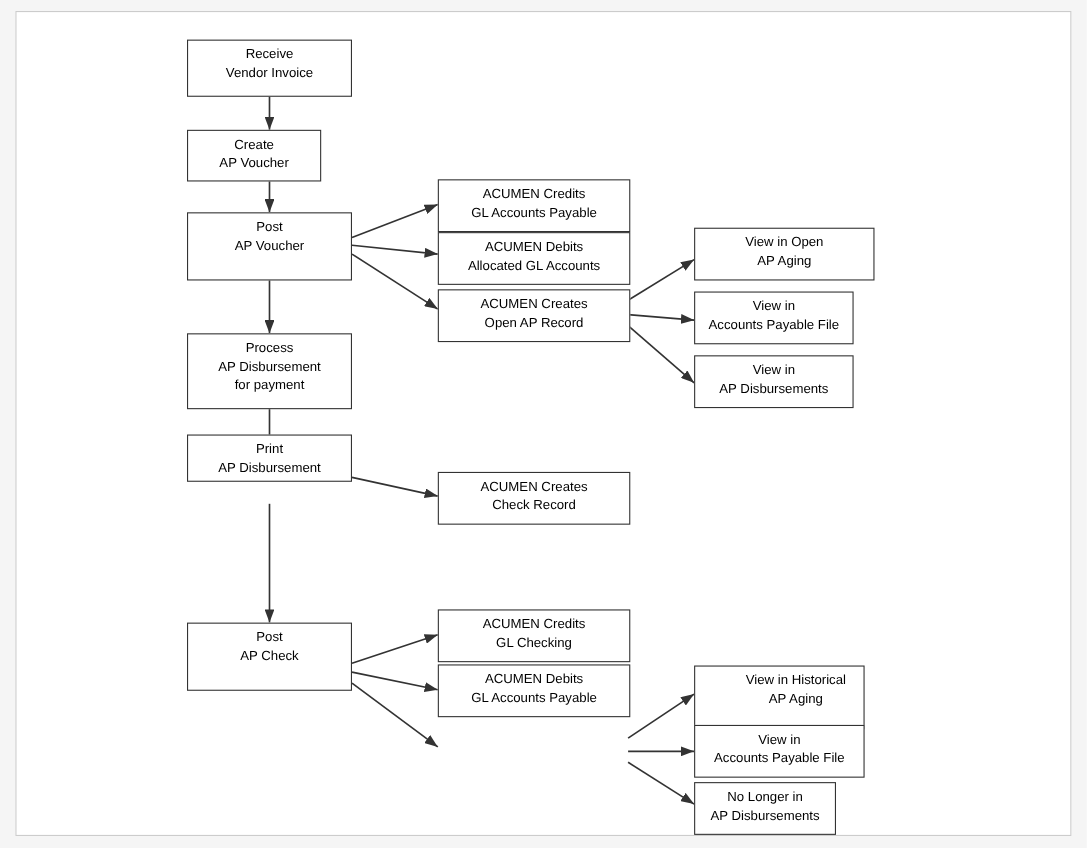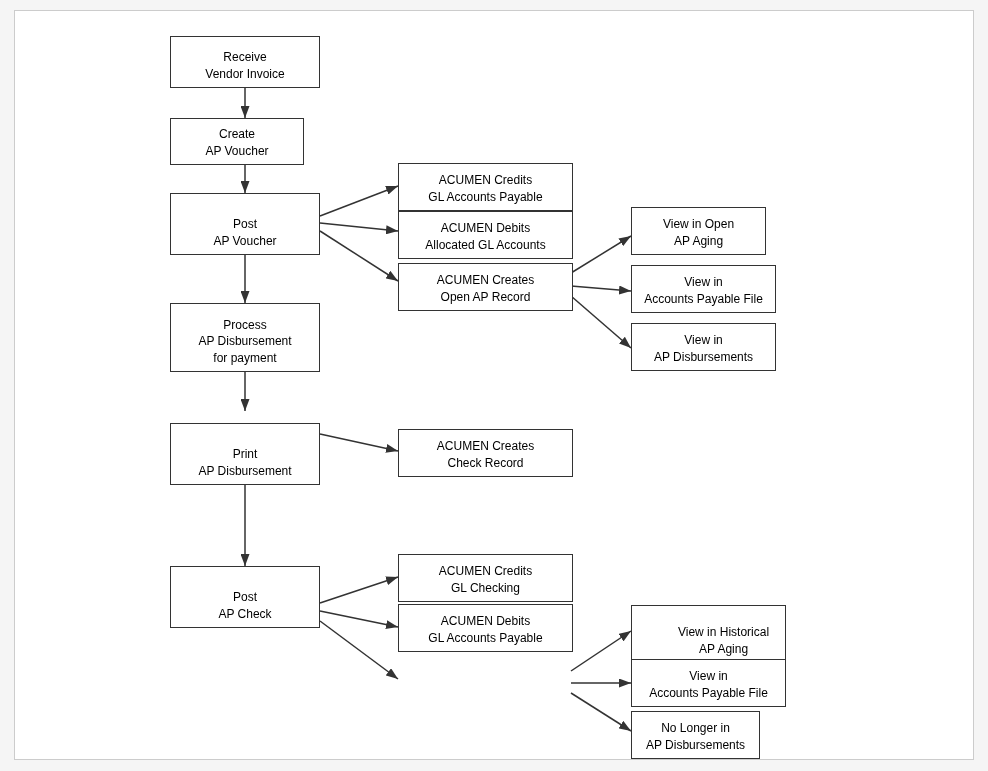--- a/index.html
+++ b/index.html
@@ -20,21 +20,21 @@
       min-height: 750px;
       position: relative;
       padding: 10px;
     }
     .box {
       position: absolute;
       border: 1.5px solid #333;
       background: white;
       text-align: center;
       display: flex;
-      align-items: flex-end;
+      align-items: flex-start;
       justify-content: center;
       line-height: 1.4;
       padding: 4px 6px;
     }
     
     .diagram-svg {
       position: absolute;
       top: 0; left: 0;
       width: 100%;
       height: 100%;
@@ -93,33 +93,33 @@
 
     <line class="arrow-line" x1="556" y1="672" x2="616" y2="672"></line>
 
     <line class="arrow-line" x1="556" y1="682" x2="616" y2="720"></line>
   </svg>
 
   <div class="box" style="left:155px; top:25px; width:150px; height:52px;">
     <span>Receive<br>Vendor Invoice</span>
   </div>
 
-  <div class="box" style="left:155px; top:107px; width:134px; height:47px;">
+  <div class="box" style="left:155px; top:107px; width:122px; height:47px;">
     <span>Create<br>AP Voucher</span>
   </div>
 
   <div class="box" style="left:155px; top:182px; width:150px; height:62px;">
     <span>Post<br>AP Voucher</span>
   </div>
 
   <div class="box" style="left:155px; top:292px; width:150px; height:69px;">
     <span>Process<br>AP Disbursement<br>for payment</span>
   </div>
 
-  <div class="box" style="left:155px; top:412px; width:150px; height:62px;">
+  <div class="box" style="left:155px; top:384px; width:150px; height:43px;">
     <span>Print<br>AP Disbursement</span>
   </div>
 
   <div class="box" style="left:155px; top:555px; width:150px; height:62px;">
     <span>Post<br>AP Check</span>
   </div>
 
   <div class="box" style="left:383px; top:152px; width:175px; height:48px;">
     <span>ACUMEN Credits<br>GL Accounts Payable</span>
   </div>
@@ -138,21 +138,21 @@
 
   <div class="box" style="left:383px; top:543px; width:175px; height:48px;">
     <span>ACUMEN Credits<br>GL Checking</span>
   </div>
 
   <div class="box" style="left:383px; top:593px; width:175px; height:48px;">
     <span>ACUMEN Debits<br>GL Accounts Payable</span>
   </div>
 
 
-  <div class="box" style="left:616px; top:196px; width:135px; height:48px;">
+  <div class="box" style="left:616px; top:196px; width:164px; height:48px;">
     <span>View in Open<br>AP Aging</span>
   </div>
 
   <div class="box" style="left:616px; top:254px; width:145px; height:48px;">
     <span>View in<br>Accounts Payable File</span>
   </div>
 
   <div class="box" style="left:616px; top:312px; width:145px; height:48px;">
     <span>View in<br>AP Disbursements</span>
   </div>

